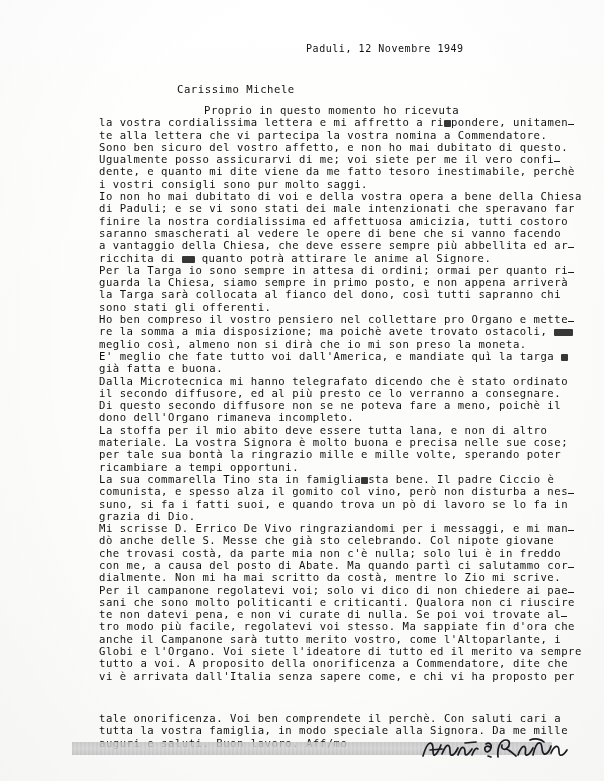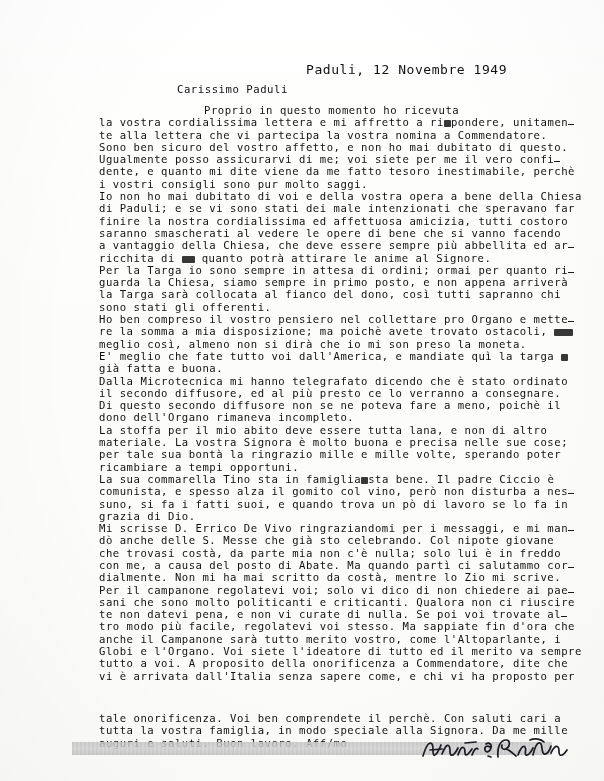--- a/index.html
+++ b/index.html
@@ -24,22 +24,22 @@
     inset: 0;
     background:
       radial-gradient(ellipse at 50% 45%, rgba(0,0,0,0) 55%, rgba(0,0,0,0.022) 100%),
       linear-gradient(180deg, #ffffff 0%, #fcfcfa 40%, #fbfbf9 100%);
     pointer-events: none;
   }
 
   #datestamp {
     position: absolute;
     left: 306px;
-    top: 62px;
-    font-size: 13px;
+    top: 43px;
+    font-size: 10px;
     letter-spacing: 0.55px;
     white-space: pre;
   }
 
   #salutation {
     position: absolute;
     left: 177px;
     top: 83px;
     font-size: 10.6px;
     letter-spacing: 0.55px;
@@ -122,21 +122,21 @@
 </style>
 </head>
 <body>
 
 <div id="page">
 
   <div id="paper-texture"></div>
 
   <div id="datestamp">Paduli, 12 Novembre 1949</div>
 
-  <div id="salutation">Carissimo Paduli</div>
+  <div id="salutation">Carissimo Michele</div>
 
   <div id="bodyblock"><div class="ln ind">Proprio in questo momento ho ricevuta</div><div class="ln">la vostra cordialissima lettera e mi affretto a ri<span class="blot w1"></span>pondere, unitamen<span class="brk"></span></div><div class="ln">te alla lettera che vi partecipa la vostra nomina a Commendatore.</div><div class="ln">Sono ben sicuro del vostro affetto, e non ho mai dubitato di questo.</div><div class="ln">Ugualmente posso assicurarvi di me; voi siete per me il vero confi<span class="brk"></span></div><div class="ln">dente, e quanto mi dite viene da me fatto tesoro inestimabile, perchè</div><div class="ln">i vostri consigli sono pur molto saggi.</div><div class="ln">Io non ho mai dubitato di voi e della vostra opera a bene della Chiesa</div><div class="ln">di Paduli; e se vi sono stati dei male intenzionati che speravano far</div><div class="ln">finire la nostra cordialissima ed affettuosa amicizia, tutti costoro</div><div class="ln">saranno smascherati al vedere le opere di bene che si vanno facendo</div><div class="ln">a vantaggio della Chiesa, che deve essere sempre più abbellita ed ar<span class="brk"></span></div><div class="ln">ricchita di <span class="blot w2"></span> quanto potrà attirare le anime al Signore.</div><div class="ln">Per la Targa io sono sempre in attesa di ordini; ormai per quanto ri<span class="brk"></span></div><div class="ln">guarda la Chiesa, siamo sempre in primo posto, e non appena arriverà</div><div class="ln">la Targa sarà collocata al fianco del dono, così tutti sapranno chi</div><div class="ln">sono stati gli offerenti.</div><div class="ln">Ho ben compreso il vostro pensiero nel collettare pro Organo e mette<span class="brk"></span></div><div class="ln">re la somma a mia disposizione; ma poichè avete trovato ostacoli, <span class="blot w3"></span></div><div class="ln">meglio così, almeno non si dirà che io mi son preso la moneta.</div><div class="ln">E' meglio che fate tutto voi dall'America, e mandiate quì la targa <span class="blot w1"></span></div><div class="ln">già fatta e buona.</div><div class="ln">Dalla Microtecnica mi hanno telegrafato dicendo che è stato ordinato</div><div class="ln">il secondo diffusore, ed al più presto ce lo verranno a consegnare.</div><div class="ln">Di questo secondo diffusore non se ne poteva fare a meno, poichè il</div><div class="ln">dono dell'Organo rimaneva incompleto.</div><div class="ln">La stoffa per il mio abito deve essere tutta lana, e non di altro</div><div class="ln">materiale. La vostra Signora è molto buona e precisa nelle sue cose;</div><div class="ln">per tale sua bontà la ringrazio mille e mille volte, sperando poter</div><div class="ln">ricambiare a tempi opportuni.</div><div class="ln">La sua commarella Tino sta in famiglia<span class="blot w1"></span>sta bene. Il padre Ciccio è</div><div class="ln">comunista, e spesso alza il gomito col vino, però non disturba a nes<span class="brk"></span></div><div class="ln">suno, si fa i fatti suoi, e quando trova un pò di lavoro se lo fa in</div><div class="ln">grazia di Dio.</div><div class="ln">Mi scrisse D. Errico De Vivo ringraziandomi per i messaggi, e mi man<span class="brk"></span></div><div class="ln">dò anche delle S. Messe che già sto celebrando. Col nipote giovane</div><div class="ln">che trovasi costà, da parte mia non c'è nulla; solo lui è in freddo</div><div class="ln">con me, a causa del posto di Abate. Ma quando partì ci salutammo cor<span class="brk"></span></div><div class="ln">dialmente. Non mi ha mai scritto da costà, mentre lo Zio mi scrive.</div><div class="ln">Per il campanone regolatevi voi; solo vi dico di non chiedere ai pae<span class="brk"></span></div><div class="ln">sani che sono molto politicanti e criticanti. Qualora non ci riuscire</div><div class="ln">te non datevi pena, e non vi curate di nulla. Se poi voi trovate al<span class="brk"></span></div><div class="ln">tro modo più facile, regolatevi voi stesso. Ma sappiate fin d'ora che</div><div class="ln">anche il Campanone sarà tutto merito vostro, come l'Altoparlante, i</div><div class="ln">Globi e l'Organo. Voi siete l'ideatore di tutto ed il merito va sempre</div><div class="ln">tutto a voi. A proposito della onorificenza a Commendatore, dite che</div><div class="ln">vi è arrivata dall'Italia senza sapere come, e chi vi ha proposto per</div></div>
 
   <div id="closing"><div class="ln">tale onorificenza. Voi ben comprendete il perchè. Con saluti cari a</div><div class="ln">tutta la vostra famiglia, in modo speciale alla Signora. Da me mille</div><div class="ln">auguri e saluti. Buon lavoro. Aff/mo</div></div>
 
   <div id="scanband"></div>
 
   <div id="signature">
     <svg width="150" height="26" viewBox="0 0 150 26" fill="none" xmlns="http://www.w3.org/2000/svg">
       <g stroke="#1a1a22" stroke-width="1.7" stroke-linecap="round" stroke-linejoin="round" fill="none">

